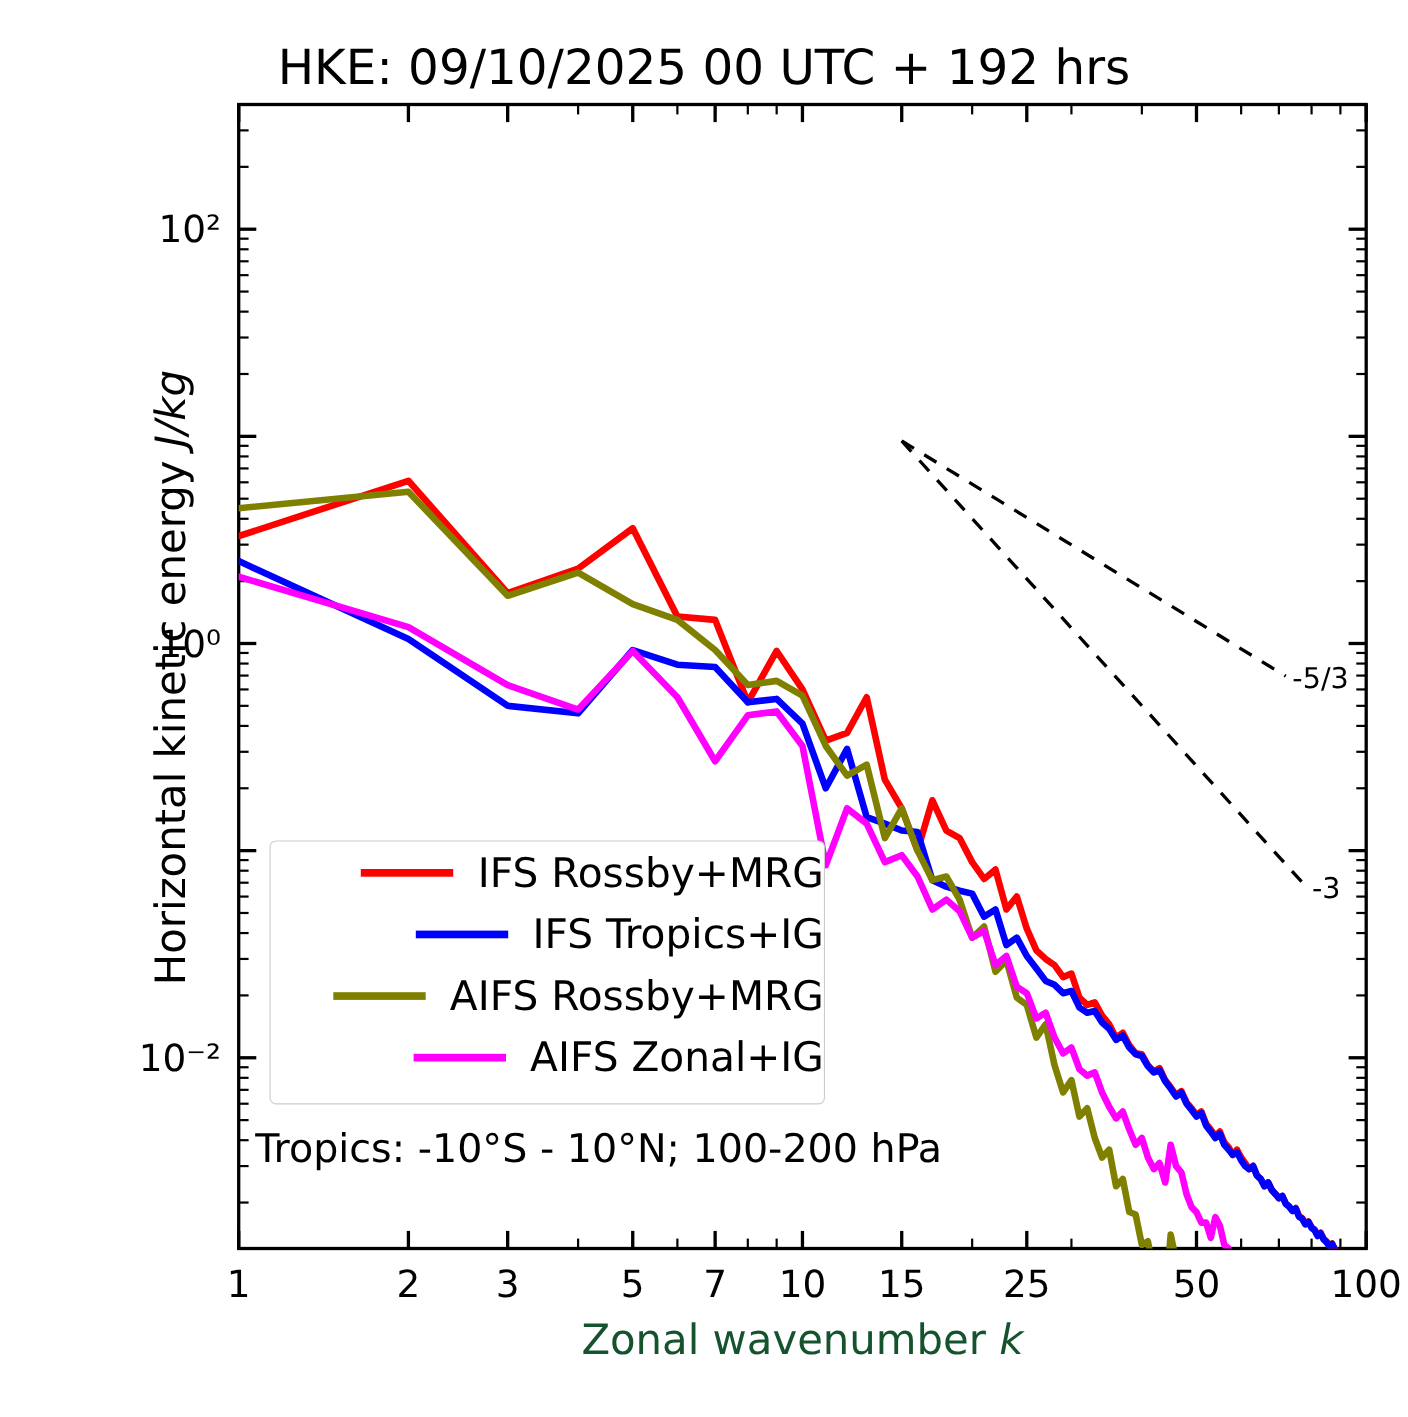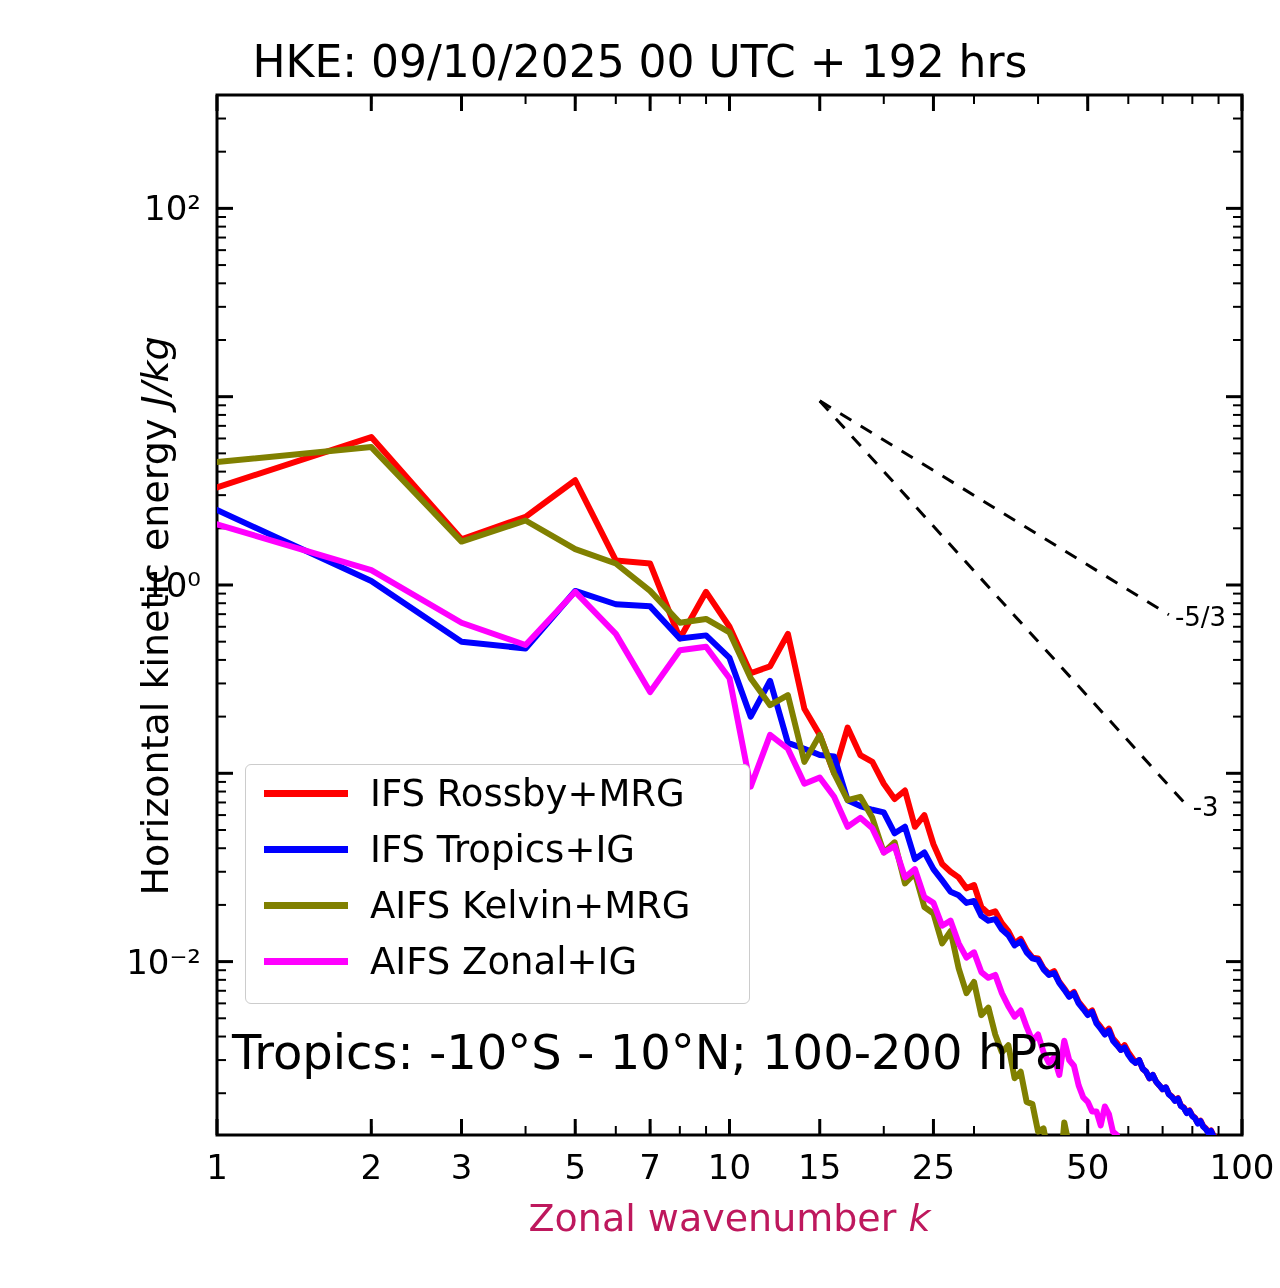--- a/index.html
+++ b/index.html
@@ -43,21 +43,21 @@
     white-space: nowrap;
   }
   #ylabel .unit { font-style: italic; }
   #xlabel {
     position: absolute;
     left: 217px;
     top: 1196px;
     width: 1025px;
     text-align: center;
     font-size: 38px;
-    color: #be185d;
+    color: #14532d;
     white-space: nowrap;
   }
   #xlabel .sym { font-style: italic; }
   #plot-svg {
     position: absolute;
     left: 0;
     top: 0;
   }
   .ticklabel {
     font-size: 34px;
@@ -78,38 +78,39 @@
     background: #ffffff;
     border: 1px solid #cccccc;
     border-radius: 6px;
     box-sizing: border-box;
   }
   .legend-row {
     display: flex;
     align-items: center;
     height: 56px;
     padding-left: 18px;
+    justify-content: flex-end;
   }
   .legend-swatch {
     width: 84px;
     height: 7px;
     margin-right: 22px;
     flex: none;
   }
   .legend-text {
     font-size: 37px;
     color: #000000;
     white-space: nowrap;
     line-height: 1;
   }
   #region-note {
     position: absolute;
     left: 232px;
     top: 1024px;
-    font-size: 48px;
+    font-size: 36px;
     color: #000000;
     white-space: nowrap;
   }
 </style>
 </head>
 <body>
 
 <div id="figure">
 
   <div id="chart-title">HKE: 09/10/2025 00 UTC + 192 hrs</div>
@@ -318,21 +319,21 @@
       <div class="legend-row">
         <div class="legend-swatch" style="background: rgb(255, 0, 0);"></div>
         <div class="legend-text">IFS Rossby+MRG</div>
       </div>
       <div class="legend-row">
         <div class="legend-swatch" style="background: rgb(0, 0, 255);"></div>
         <div class="legend-text">IFS Tropics+IG</div>
       </div>
       <div class="legend-row">
         <div class="legend-swatch" style="background: rgb(128, 128, 0);"></div>
-        <div class="legend-text">AIFS Kelvin+MRG</div>
+        <div class="legend-text">AIFS Rossby+MRG</div>
       </div>
       <div class="legend-row">
         <div class="legend-swatch" style="background: rgb(255, 0, 255);"></div>
         <div class="legend-text">AIFS Zonal+IG</div>
       </div>
     </div>
 
   <div id="region-note">Tropics: -10°S - 10°N; 100-200 hPa</div>
 
 </div>

